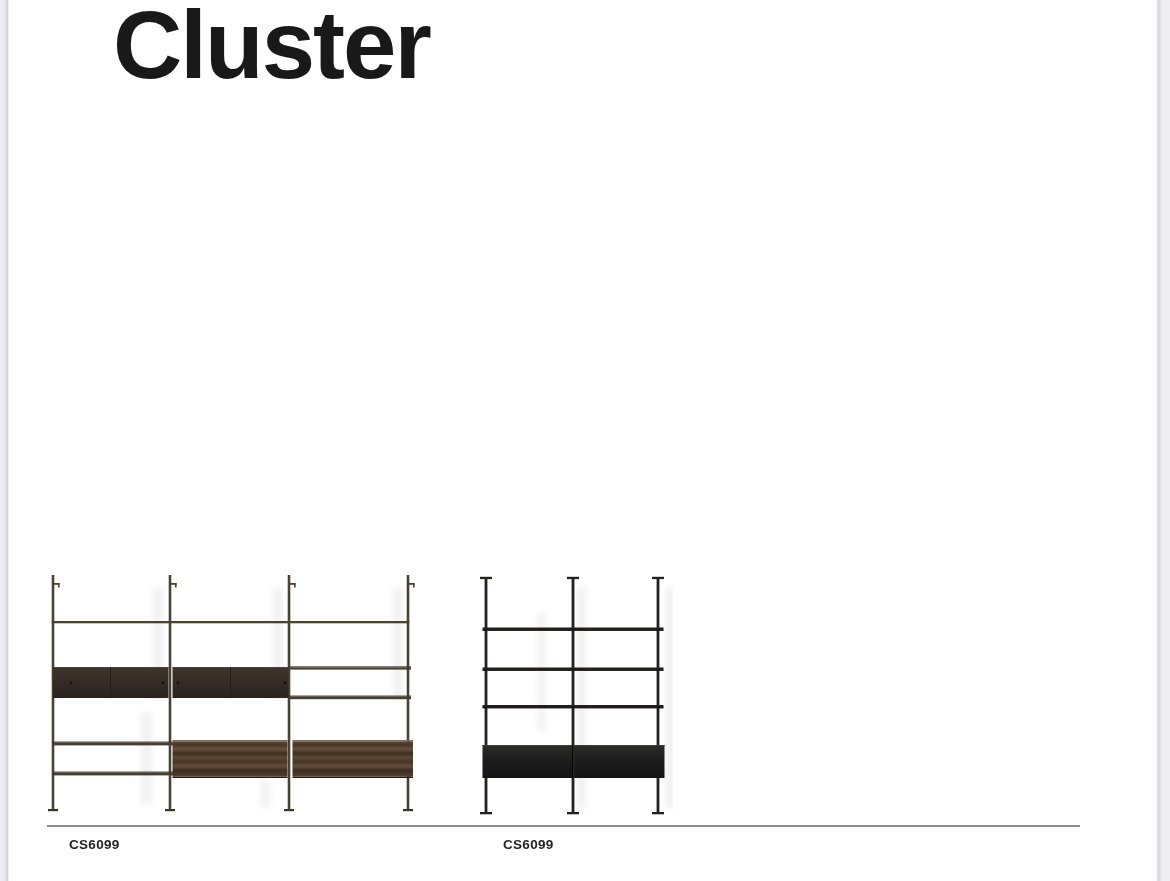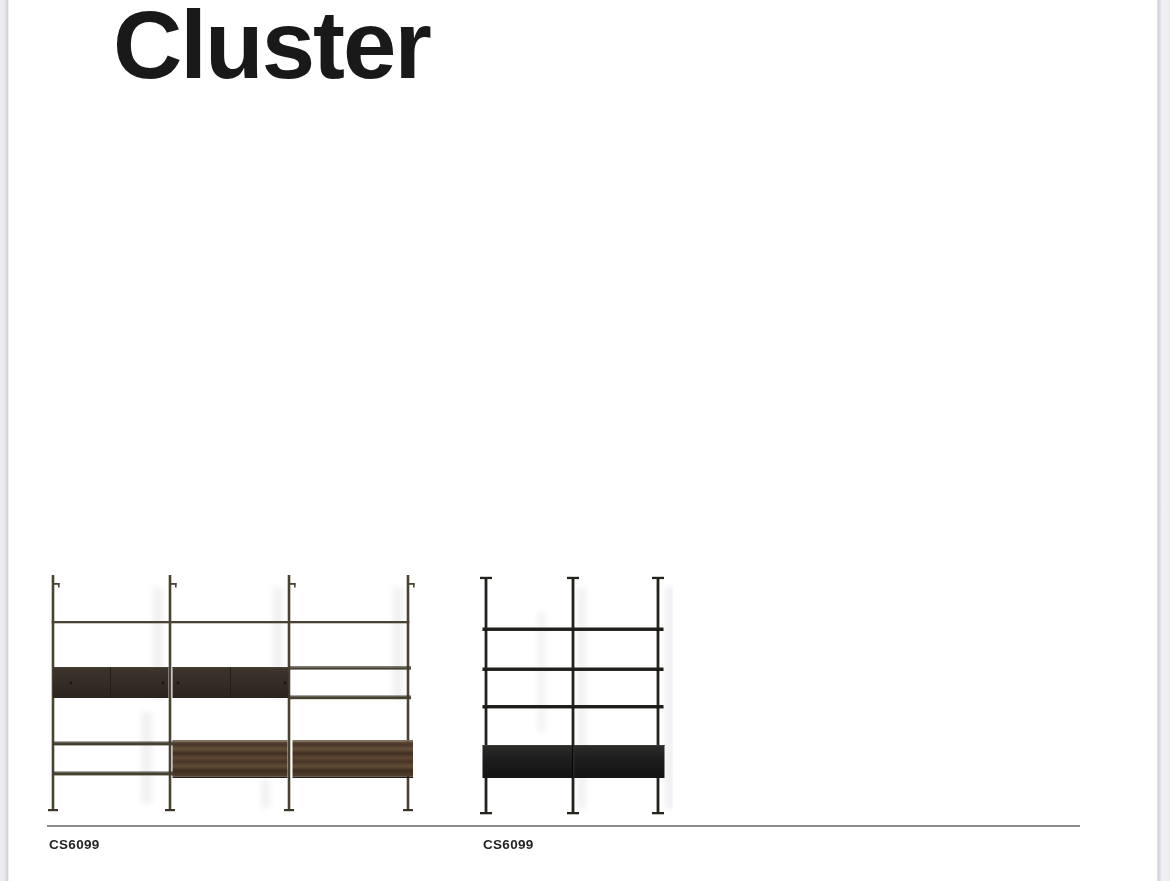--- a/index.html
+++ b/index.html
@@ -69,20 +69,21 @@
     height: 2px;
     background: var(--c-divider, #8c8c8c);
   }
   .caption {
     position: absolute;
     top: 837px;
     font-size: 13.5px;
     font-weight: bold;
     letter-spacing: 0.3px;
     color: var(--c-caption_text, #242424);
+    margin-left: 20px;
   }
   .caption-1 { left: 40px; }
   .caption-2 { left: 474px; }
 
   
   .bronze   { fill: var(--c-bronze_frame, #4a4331); }
   .bronze-d { fill: #3b3525; }
   .edge-dk  { fill: #2b261c; }
   .shelf-b  { fill: #45402d; }
   .blackfrm { fill: var(--c-black_frame, #23221d); }

